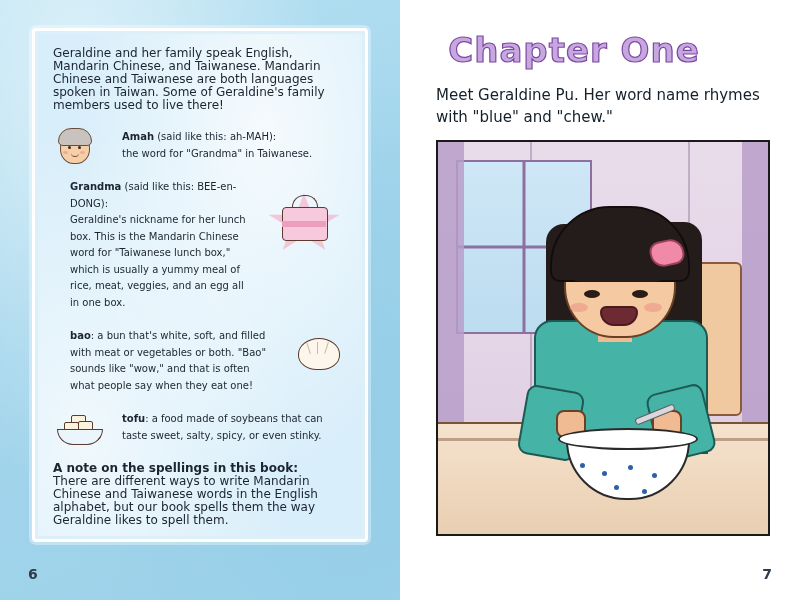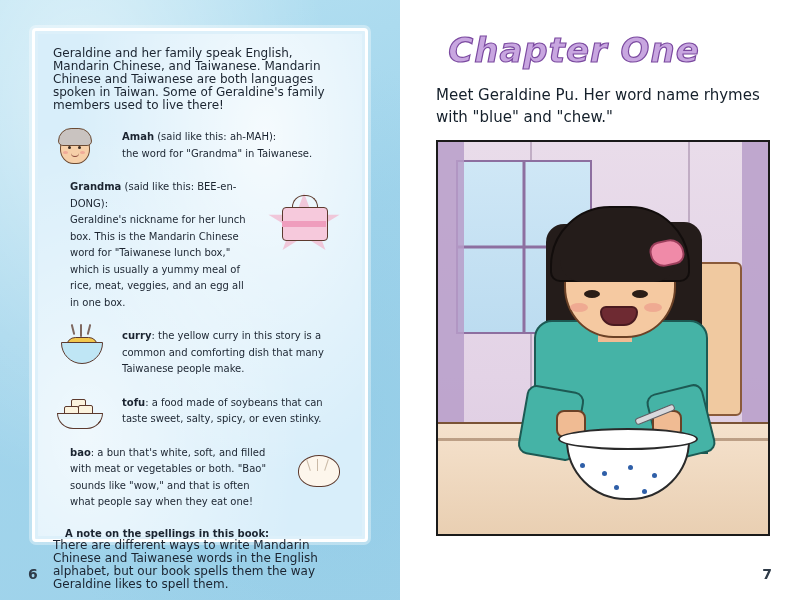--- a/index.html
+++ b/index.html
@@ -88,23 +88,23 @@
     font-size: 10px;
     line-height: 16.5px;
     color: #1b2430;
   }
   .term {
     font-weight: bold;
   }
   .indent-52 { padding-left: 52px; }
   .note-title {
     font-weight: bold;
-    font-size: 10px;
+    font-size: 12px;
     color: #1b2430;
-    margin: 2px 0 0 12px;
+    margin: 2px 0 0 0;
   }
   
   .ill {
     position: absolute;
   }
   
   .amah {
     left: 2px; top: -2px; width: 40px; height: 40px;
   }
   .amah .head {
@@ -214,21 +214,20 @@
     background: #ffffff;
   }
   .chapter-title {
     position: absolute;
     top: 30px;
     left: 0;
     width: 348px;
     text-align: center;
     font-size: 34px;
     font-weight: bold;
-    font-style: italic;
     color: #c8a6e0;
     -webkit-text-stroke: 1.2px #7b4aa0;
     letter-spacing: 1px;
   }
   .chapter-lead {
     position: absolute;
     top: 84px;
     left: 36px;
     width: 330px;
     font-size: 15px;
@@ -401,61 +400,47 @@
             <span class="bag"></span>
             <span class="stripe"></span>
           </span>
           <p style="padding-right:78px">
             <span class="term">Grandma</span>
             <span>(said like this: BEE-en-DONG):</span><br>
             <span>Geraldine's nickname for her lunch box. This is the Mandarin Chinese word for "Taiwanese lunch box," which is usually a yummy meal of rice, meat, veggies, and an egg all in one box.</span>
           </p>
         </div>
 
+
         <div class="entry">
-          <span class="ill currybowl">
-            <span class="steam s1"></span>
-            <span class="steam s2"></span>
-            <span class="steam s3"></span>
-            <span class="food"></span>
-            <span class="bowl"></span>
+          <span class="ill bao">
+            <span class="bun"></span>
+            <span class="pleat p1"></span>
+            <span class="pleat p2"></span>
+            <span class="pleat p3"></span>
           </span>
-          <div class="indent-52">
-            <p>
-              <span class="term">curry</span><span>: the yellow curry in this story is a common and comforting dish that many Taiwanese people make.</span>
-            </p>
-          </div>
+          <p style="padding-right:56px">
+            <span class="term">bao</span><span>: a bun that's white, soft, and filled with meat or vegetables or both. "Bao" sounds like "wow," and that is often what people say when they eat one!</span>
+          </p>
         </div>
 
         <div class="entry">
           <span class="ill tofu">
             <span class="cube c3"></span>
             <span class="cube c1"></span>
             <span class="cube c2"></span>
             <span class="plate"></span>
           </span>
           <div class="indent-52">
             <p>
               <span class="term">tofu</span><span>: a food made of soybeans that can taste sweet, salty, spicy, or even stinky.</span>
             </p>
           </div>
         </div>
 
-        <div class="entry">
-          <span class="ill bao">
-            <span class="bun"></span>
-            <span class="pleat p1"></span>
-            <span class="pleat p2"></span>
-            <span class="pleat p3"></span>
-          </span>
-          <p style="padding-right:56px">
-            <span class="term">bao</span><span>: a bun that's white, soft, and filled with meat or vegetables or both. "Bao" sounds like "wow," and that is often what people say when they eat one!</span>
-          </p>
-        </div>
-
         <p class="note-title">A note on the spellings in this book:</p>
         <p class="body-text" style="margin-top:0">There are different ways to write Mandarin Chinese and Taiwanese words in the English alphabet, but our book spells them the way Geraldine likes to spell them.</p>
 
       </div>
     </div>
 
     <div class="page-num left">6</div>
   </div>
 
   <div class="page-right">

